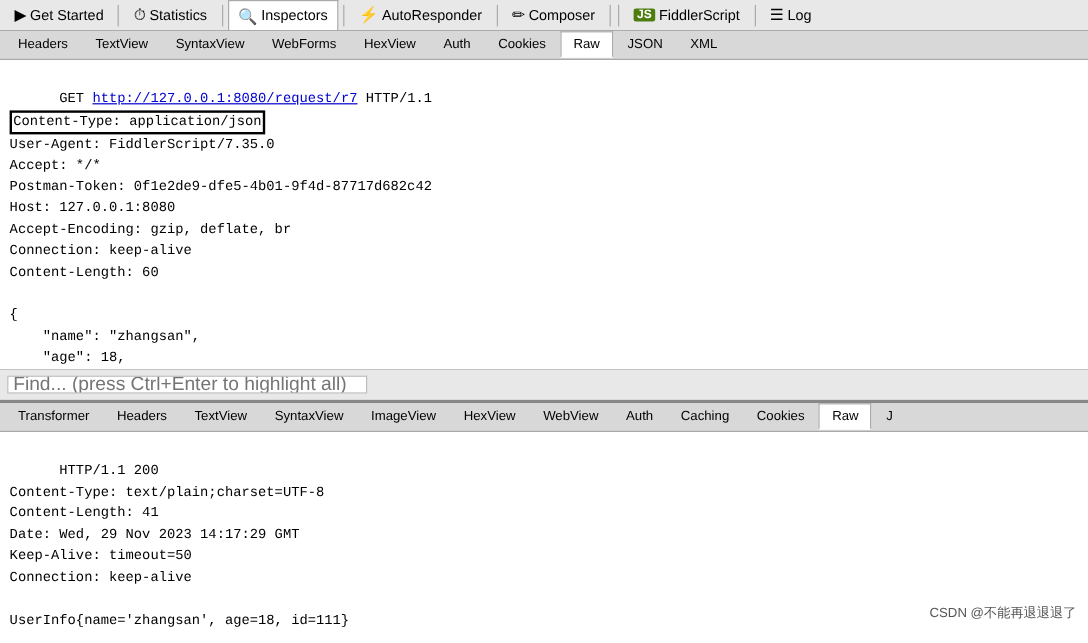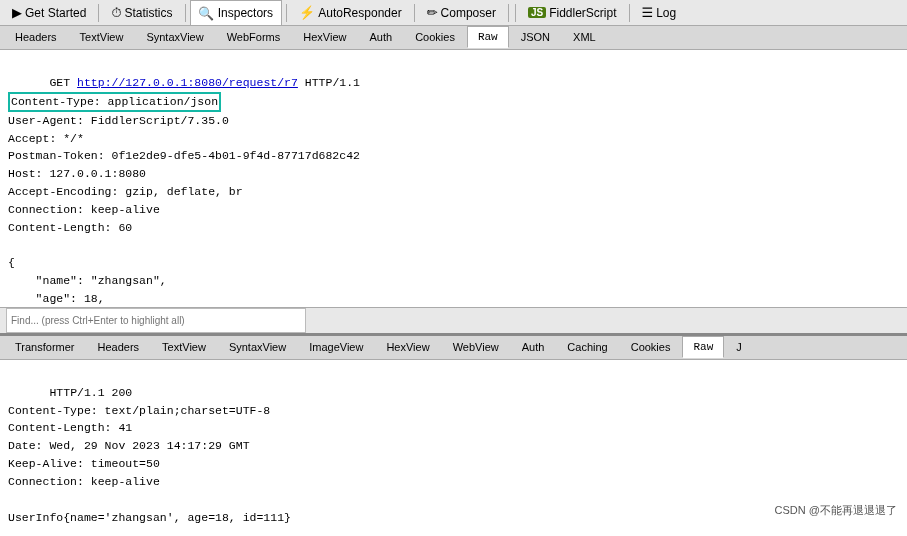--- a/index.html
+++ b/index.html
@@ -73,21 +73,20 @@
       border: 1px solid transparent;
       background: transparent;
       height: 22px;
     }
     .tab.active {
       background: #fff;
       border: 1px solid #aaa;
       border-bottom: 1px solid #fff;
       margin-bottom: -1px;
       z-index: 1;
-      font-family: Liberation Mono, monospace;
     }
 
     
     .content-panel {
       background: #fff;
       padding: 6px 8px;
       font-family: 'Courier New', Courier, monospace;
       font-size: 11.5px;
       line-height: 1.55;
       white-space: pre;
@@ -101,21 +100,21 @@
       margin-top: 32px;
     }
     .http-method {
       color: #000;
       text-decoration: none;
     }
 
     .highlighted-line {
       display: inline-block;
       background: transparent;
-      border: 2px solid #14b8a6;
+      border: 2px solid #000000;
       padding: 0 1px;
       line-height: 1.4;
     }
 
     
     .upper-section {
       height: 310px;
       display: flex;
       flex-direction: column;
       border-bottom: 3px solid #888;
@@ -255,21 +254,21 @@
 
 <span>{
     "name": "zhangsan",
     "age": 18,
     "id": 111
 }</span>
     </div>
   </div>
 
   <div class="find-bar">
-    <input type="text" style="border: 1px solid rgb(187, 187, 187); background: rgb(255, 255, 255); width: 300px; height: 25px; font-size: 10px; padding: 0px 4px;" placeholder="Find... (press Ctrl+Enter to highlight all)">
+    <input type="text" style="border: 1px solid rgb(187, 187, 187); background: rgb(255, 255, 255); width: 300px; height: 15px; font-size: 16px; padding: 0px 4px;" placeholder="Find... (press Ctrl+Enter to highlight all)">
   </div>
 </div>
 
 <div class="lower-section">
 
   <div class="tab-row">
     <div class="tab">
         <span>Transformer</span>
       </div>
     <div class="tab">

